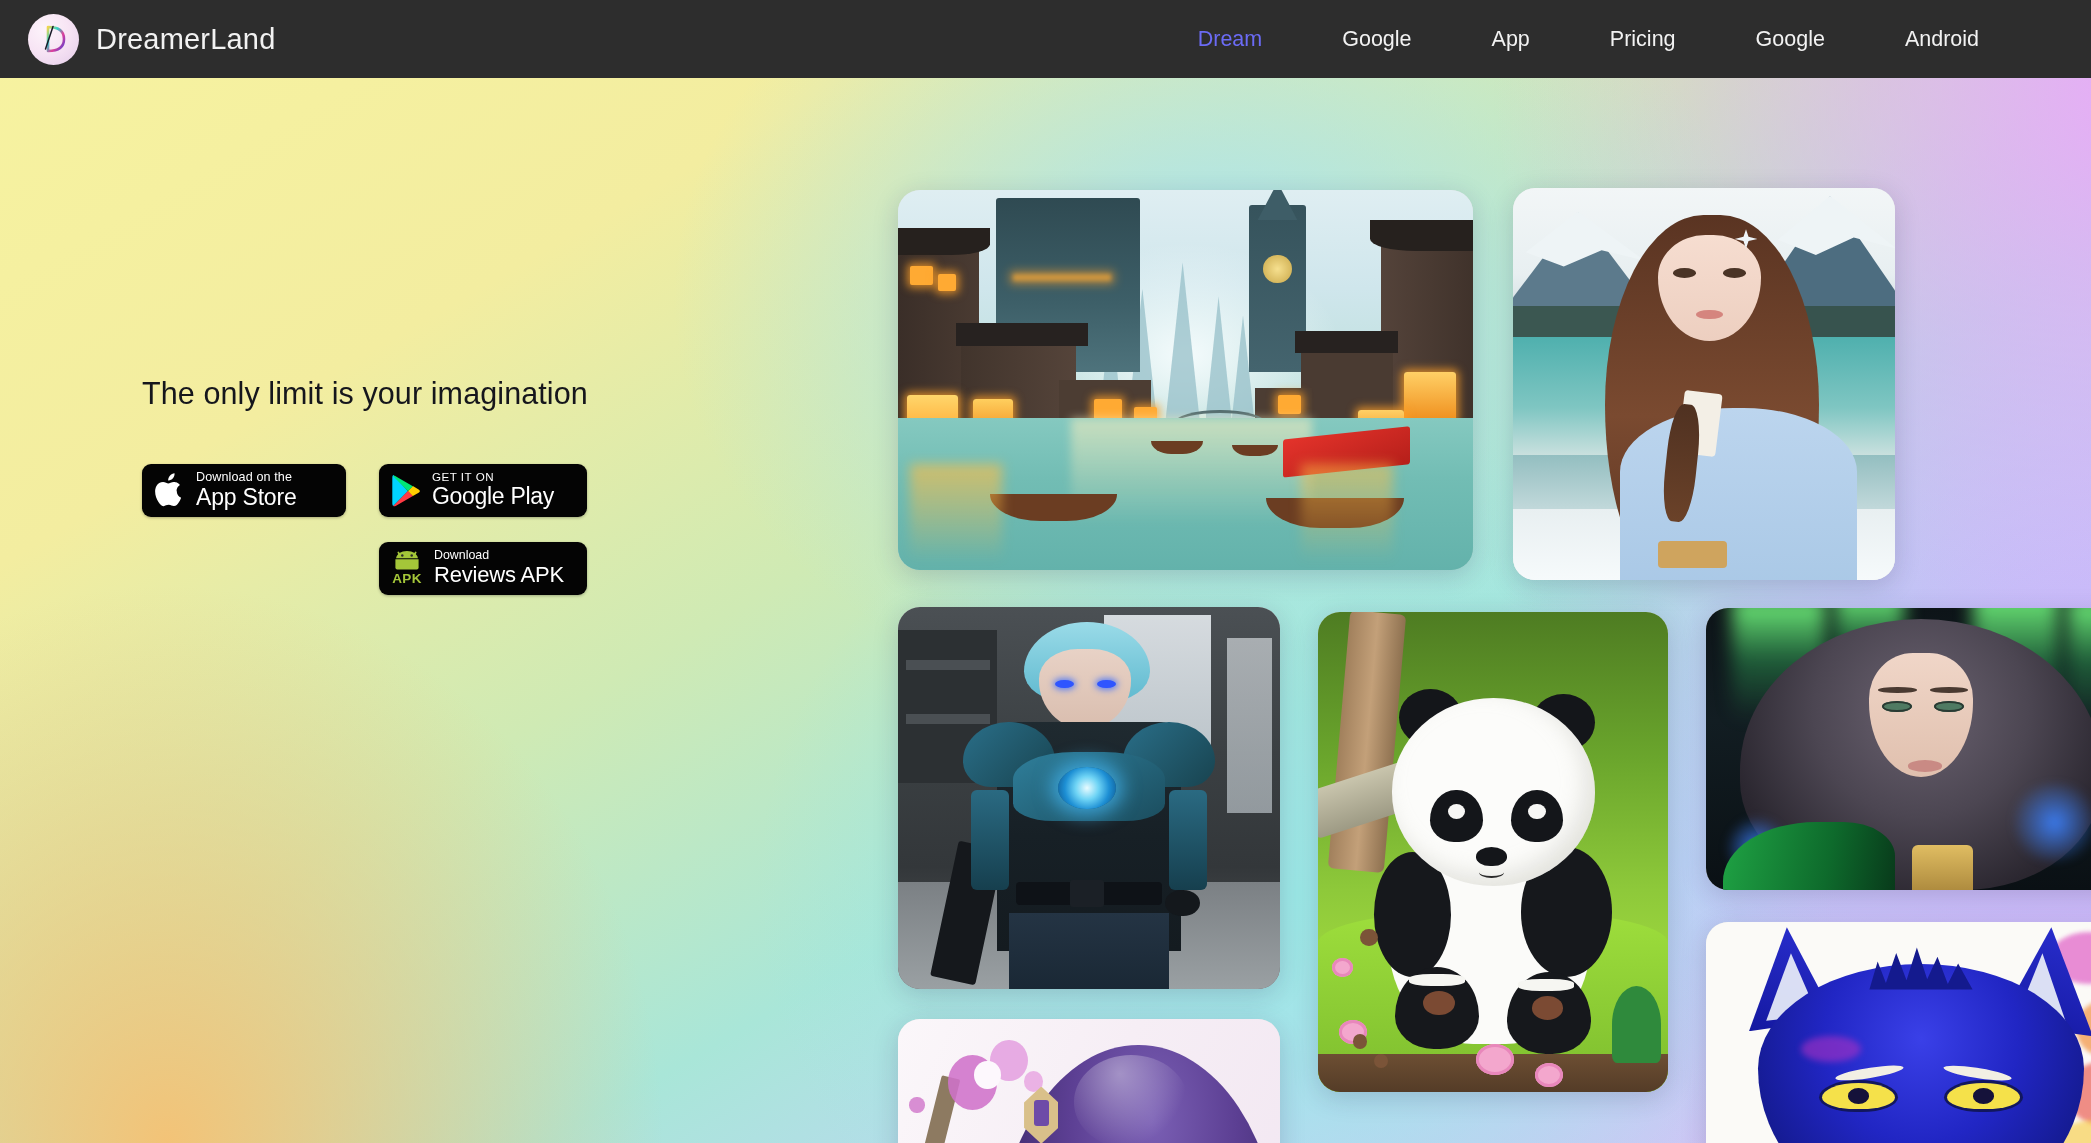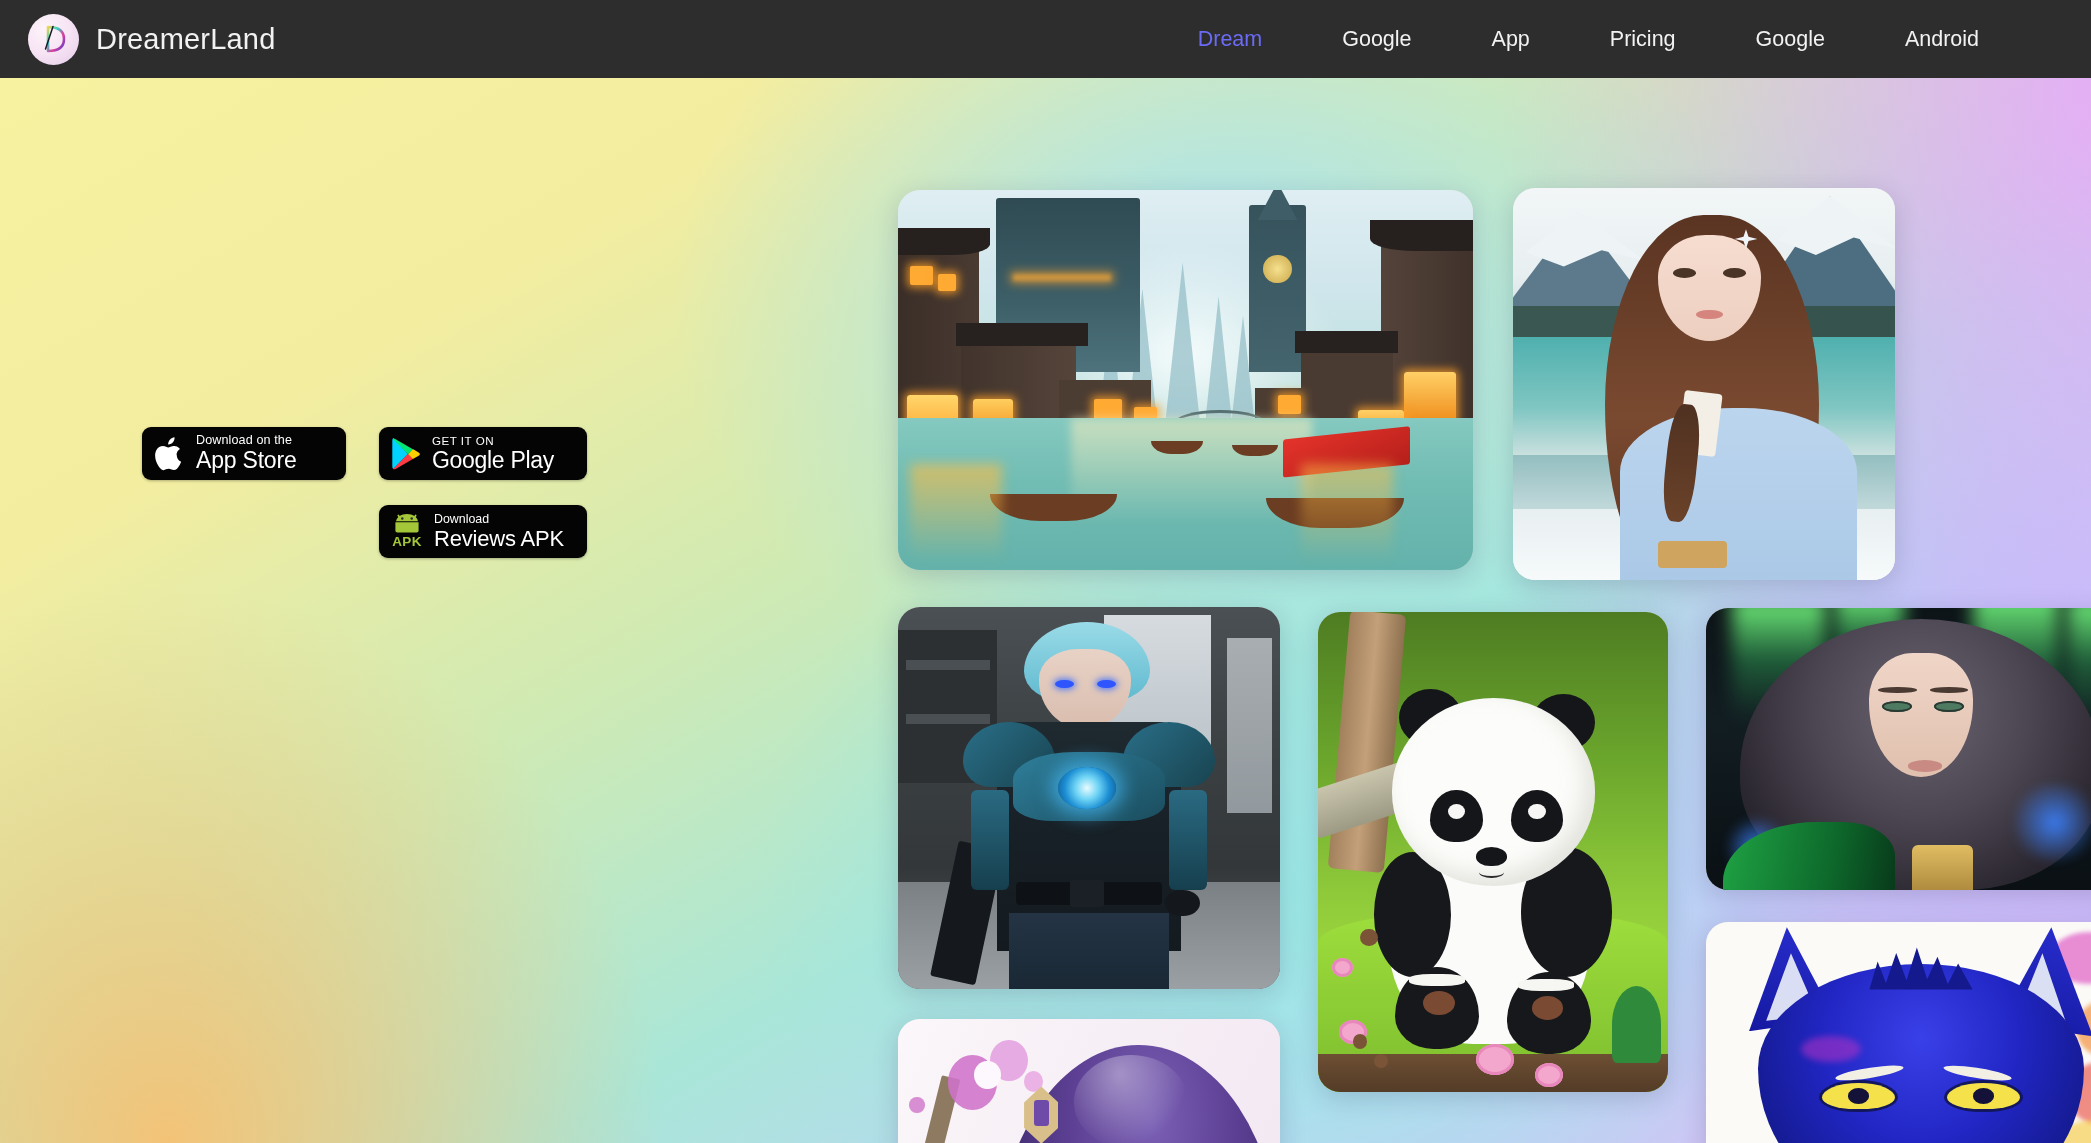--- a/index.html
+++ b/index.html
@@ -356,20 +356,21 @@
     <a class="nav-link" href="#">Google</a>
     <a class="nav-link" href="#">App</a>
     <a class="nav-link" href="#">Pricing</a>
     <a class="nav-link" href="#">Google</a>
     <a class="nav-link" href="#">Android</a>
   </div>
 </nav>
 
 <div class="hero-left">
 
+  <div class="hero-eyebrow">The only limit is your imagination</div>
 
 
   <div class="store-wrap">
 
     <div class="store-btn btn-gplay">
       <span class="store-ico">
         <svg width="30" height="33" viewBox="0 0 30 33" aria-hidden="true">
           <path fill="#00d3ff" d="M2.2 1.1C1.6 1.6 1.3 2.4 1.3 3.5v26c0 1.1.3 1.9.9 2.4l.15.13L16.9 17.3v-.35L2.35.95l-.15.15z"></path>
           <path fill="#ffce00" d="M21.75 22.2l-4.85-4.9v-.35l4.86-4.9.11.07 5.75 3.27c1.64.93 1.64 2.46 0 3.4l-5.75 3.27-.12.14z"></path>
           <path fill="#ff3a44" d="M21.87 22.06L16.9 17.1 2.2 31.9c.54.57 1.43.64 2.44.07l17.23-9.91z"></path>

